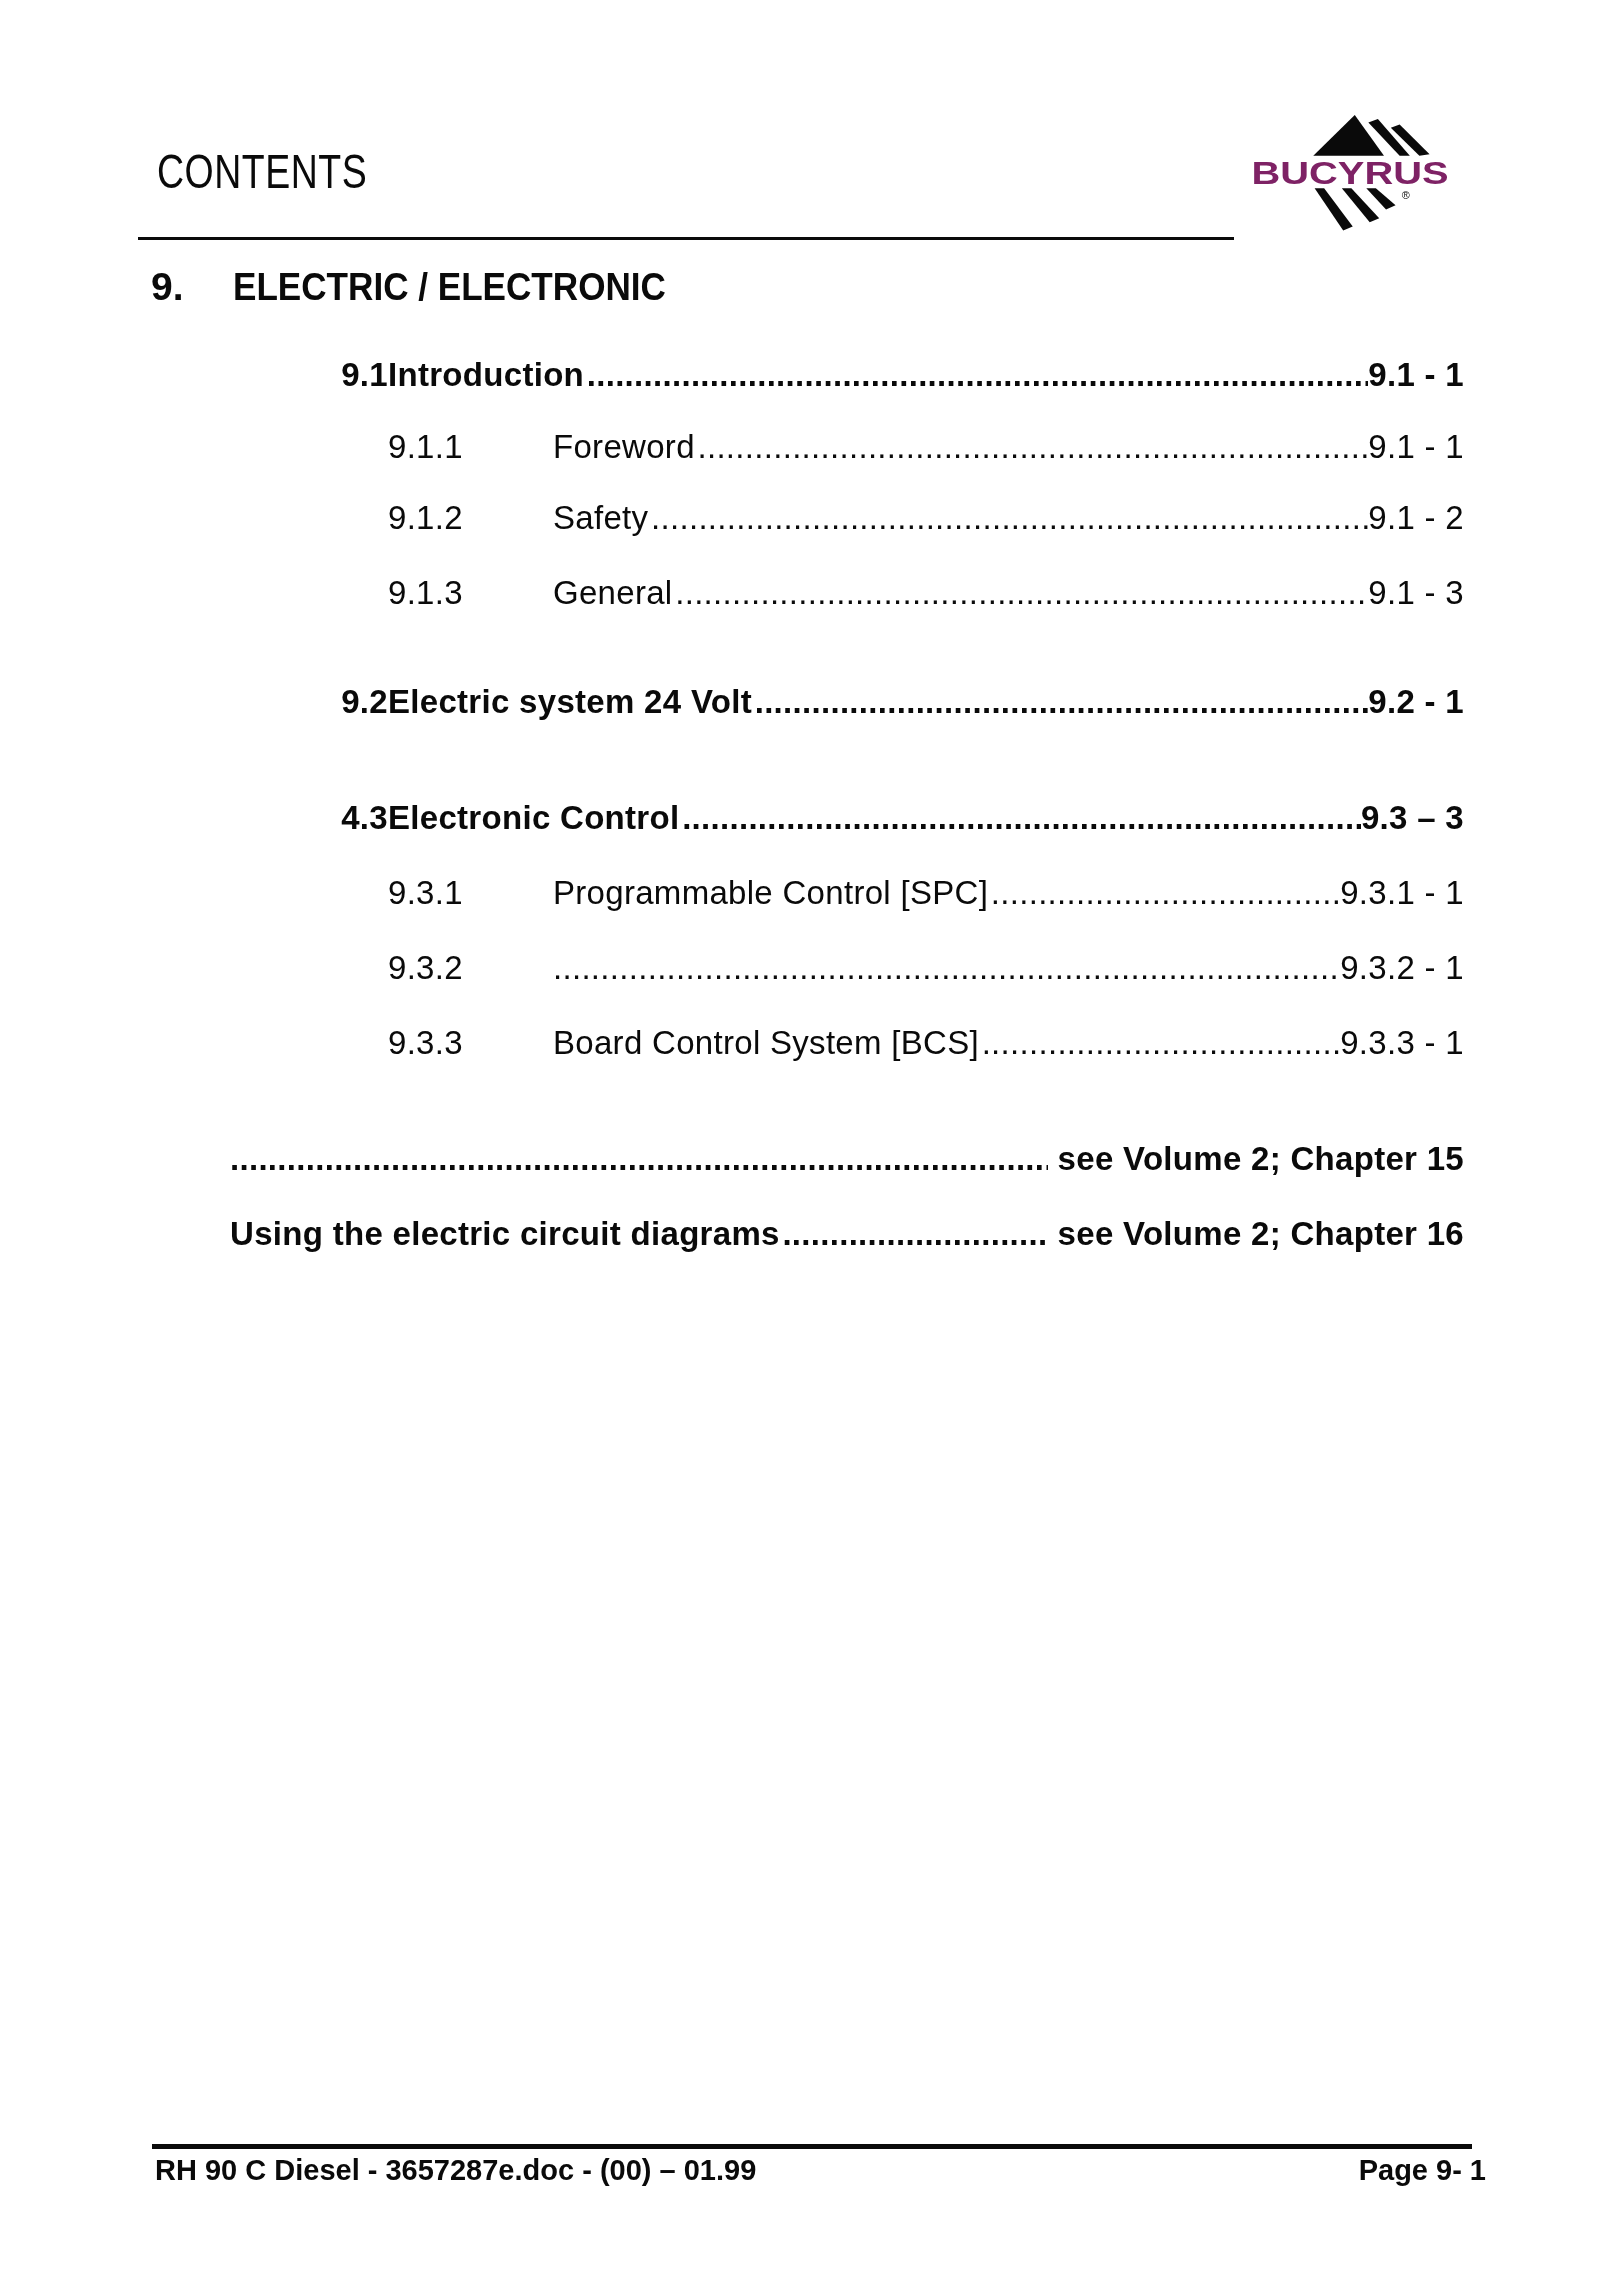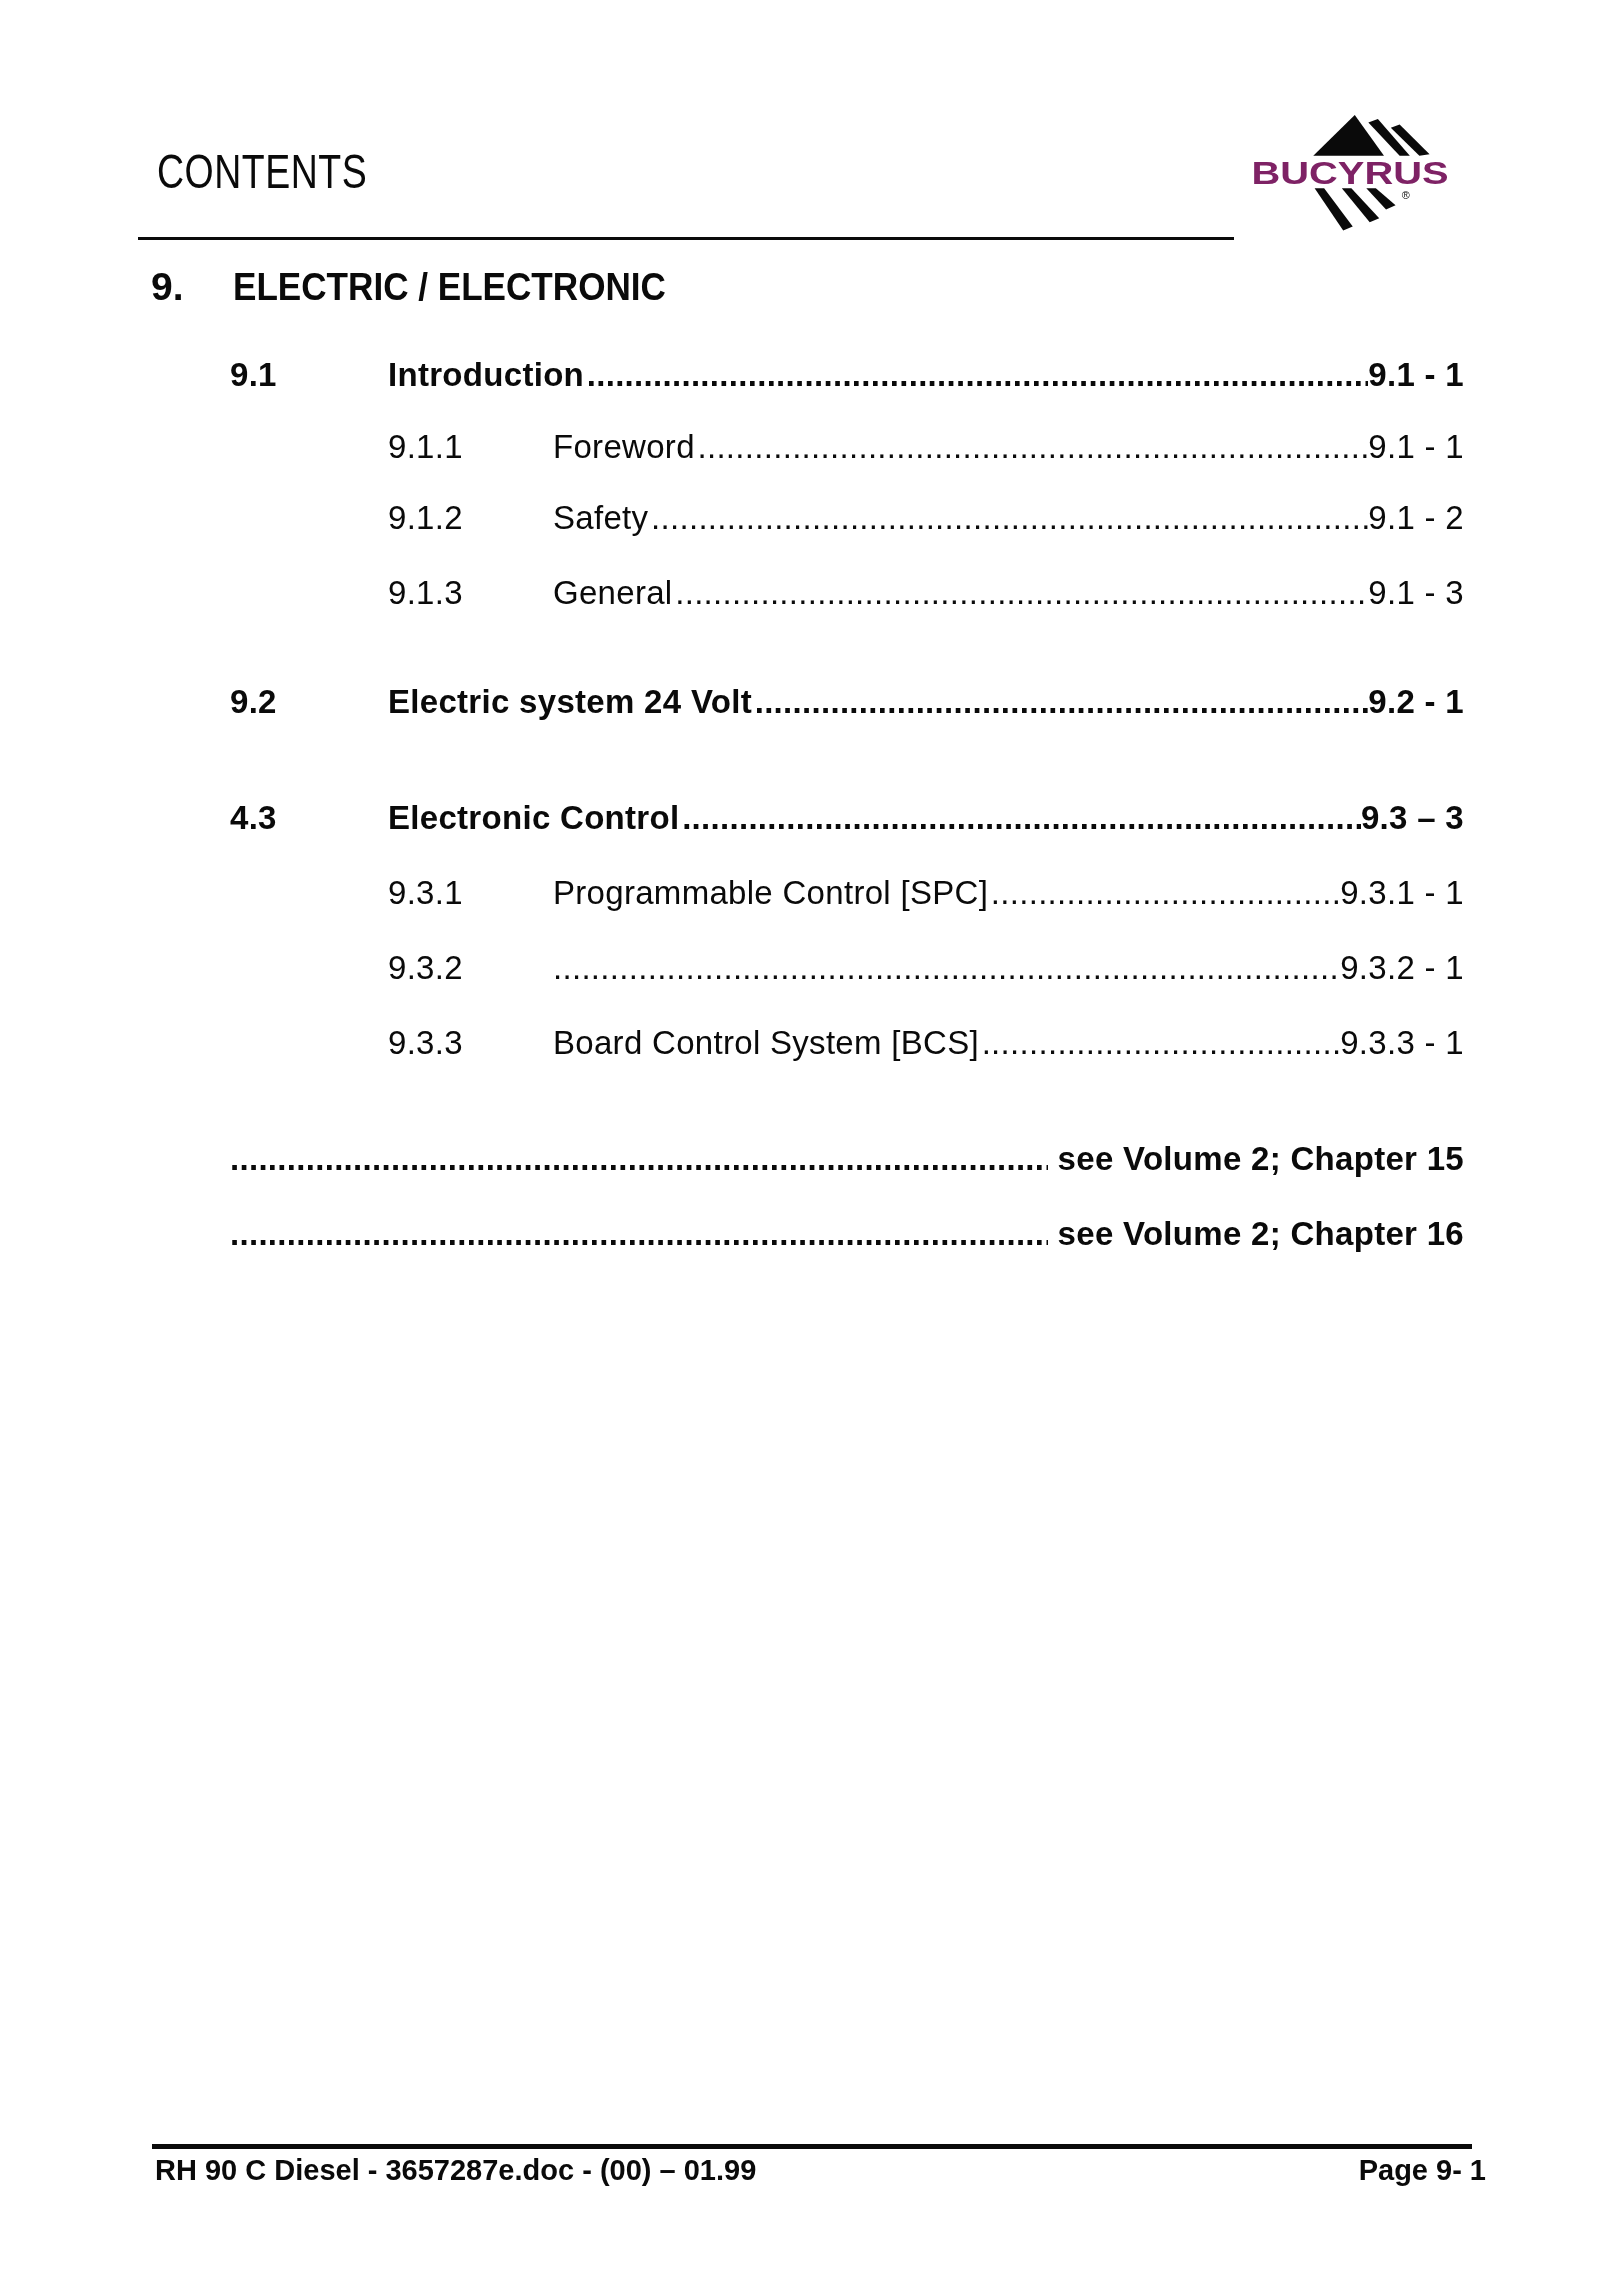--- a/index.html
+++ b/index.html
@@ -30,21 +30,21 @@
     transform: scaleX(0.9); transform-origin: left top;
   }
 
   
   .toc-row {
     position: absolute; display: flex;
     font-size: 33px; line-height: 35px; letter-spacing: 0.3px; white-space: nowrap;
   }
   .toc-row.l1 { left: 230px; width: 1234px; }
   .toc-row.l2 { left: 388px; width: 1076px; }
-  .toc-row.bold { font-weight: bold; }
+  .toc-row.bold { font-weight: bold; text-align: right; }
   .toc-row .num { flex: 0 0 auto; }
   .l1 .num { width: 158px; }
   .l2 .num { width: 165px; }
   .toc-row .title { flex: 0 0 auto; padding-right: 2.7px; }
   .toc-row .dots { flex: 1 1 0; min-width: 0; overflow: hidden; }
   .toc-row .dots::after {
     content: "............................................................................................................................................................................................";
   }
   .toc-row .pagenum { flex: 0 0 auto; }
   .ref .pagenum { padding-left: 9.5px; }
@@ -142,20 +142,21 @@
   <span class="dots"></span>
   <span class="pagenum">9.3.3 - 1</span>
 </div>
 
 <div class="toc-row l1 bold ref" style="top:1141px">
   <span class="dots"></span>
   <span class="pagenum">see Volume 2; Chapter 15</span>
 </div>
 
 <div class="toc-row l1 bold ref" style="top:1216px">
+  <span class="title">Using the electric circuit diagrams</span>
   <span class="dots"></span>
   <span class="pagenum">see Volume 2; Chapter 16</span>
 </div>
 
 <div class="footer-rule"></div>
 <div class="footer-text footer-left">RH 90 C Diesel - 3657287e.doc - (00) – 01.99</div>
 <div class="footer-text footer-right">Page 9- 1</div>
 
 
 </body></html>

